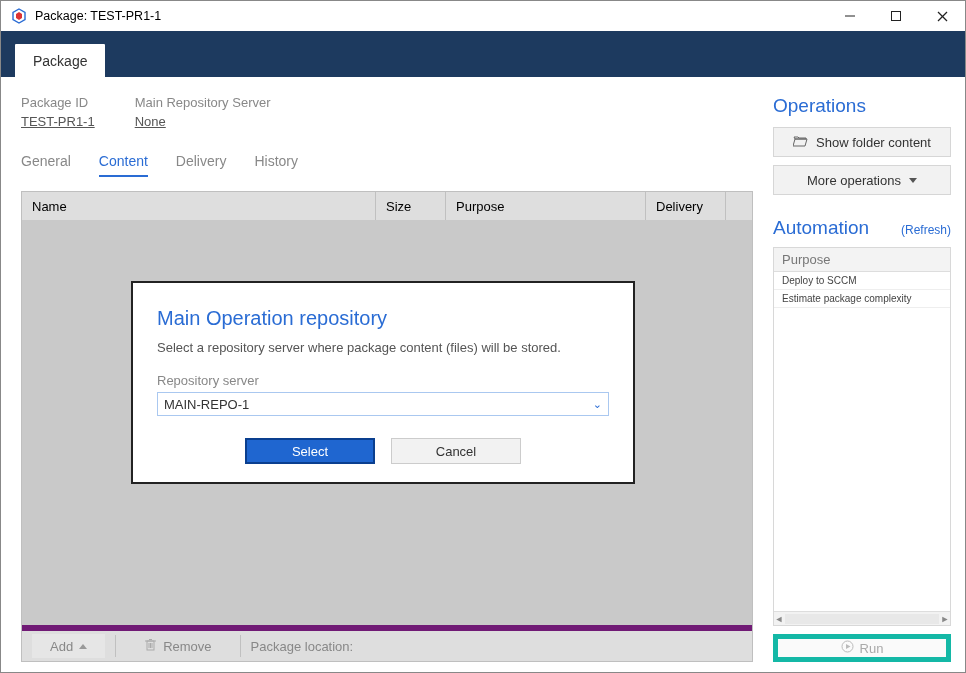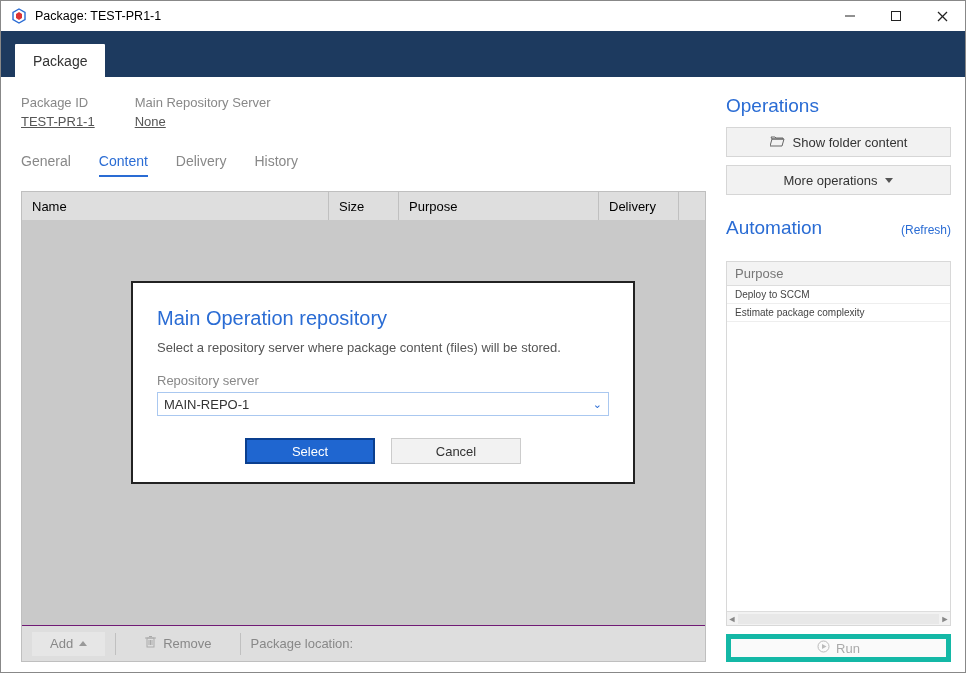--- a/index.html
+++ b/index.html
@@ -69,21 +69,21 @@
     height: calc(673px - 30px - 46px - 2px);
   }
   .left {
     flex: 1;
     padding: 18px 20px 10px 20px;
     position: relative;
     display: flex;
     flex-direction: column;
   }
   .right {
-    width: 239px;
+    width: 192px;
     padding: 18px 14px 10px 0;
     display: flex;
     flex-direction: column;
     border-radius: 21px;
   }
   
   .details-row {
     display: flex;
     gap: 40px;
     margin-bottom: 8px;
@@ -152,21 +152,21 @@
   
   .bottom-bar {
     background: #dedede;
     height: 36px;
     display: flex;
     align-items: center;
     gap: 10px;
     padding: 0 10px;
     color: #888;
     font-size: 13px;
-    border-top: 1px solid #701a75;
+    border-top: 6px solid #701a75;
   }
   .bottom-bar .btn {
     background: #e6e6e6;
     color: #888;
     padding: 4px 18px;
     display: flex;
     align-items: center;
     gap: 6px;
     height: 24px;
     position: relative;
@@ -443,21 +443,21 @@
           </svg>
       </span>
       <span>Show folder content</span>
     </div>
     <div class="op-btn">
       <span>More operations</span>
       <span class="caret-down-sm"></span>
     </div>
 
     <div class="auto-head">
-      <div class="section-title" style="margin-bottom:14px">Automation</div>
+      <div class="section-title" style="margin-bottom:0">Automation</div>
       <span class="refresh">(Refresh)</span>
     </div>
     <div class="auto-table">
       <div class="auto-head-row">Purpose</div>
       <div class="auto-body">
         <div class="auto-row">Deploy to SCCM</div>
         <div class="auto-row">Estimate package complexity</div>
       </div>
       <div class="auto-scroll">
         <div class="thumb-left">◄</div>

